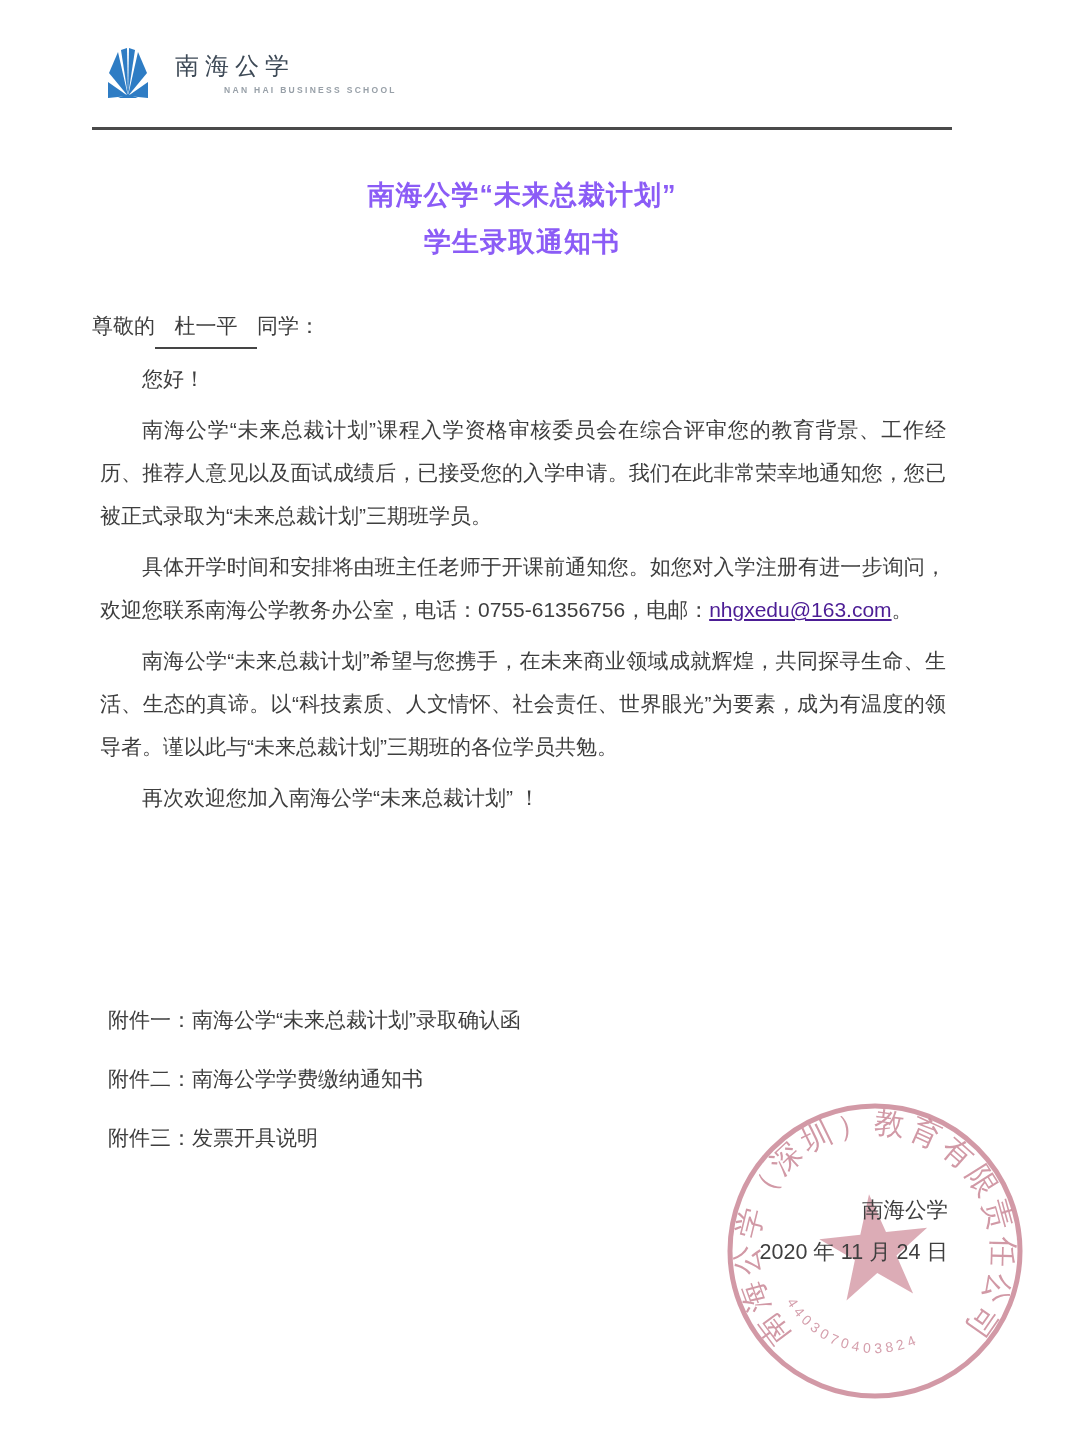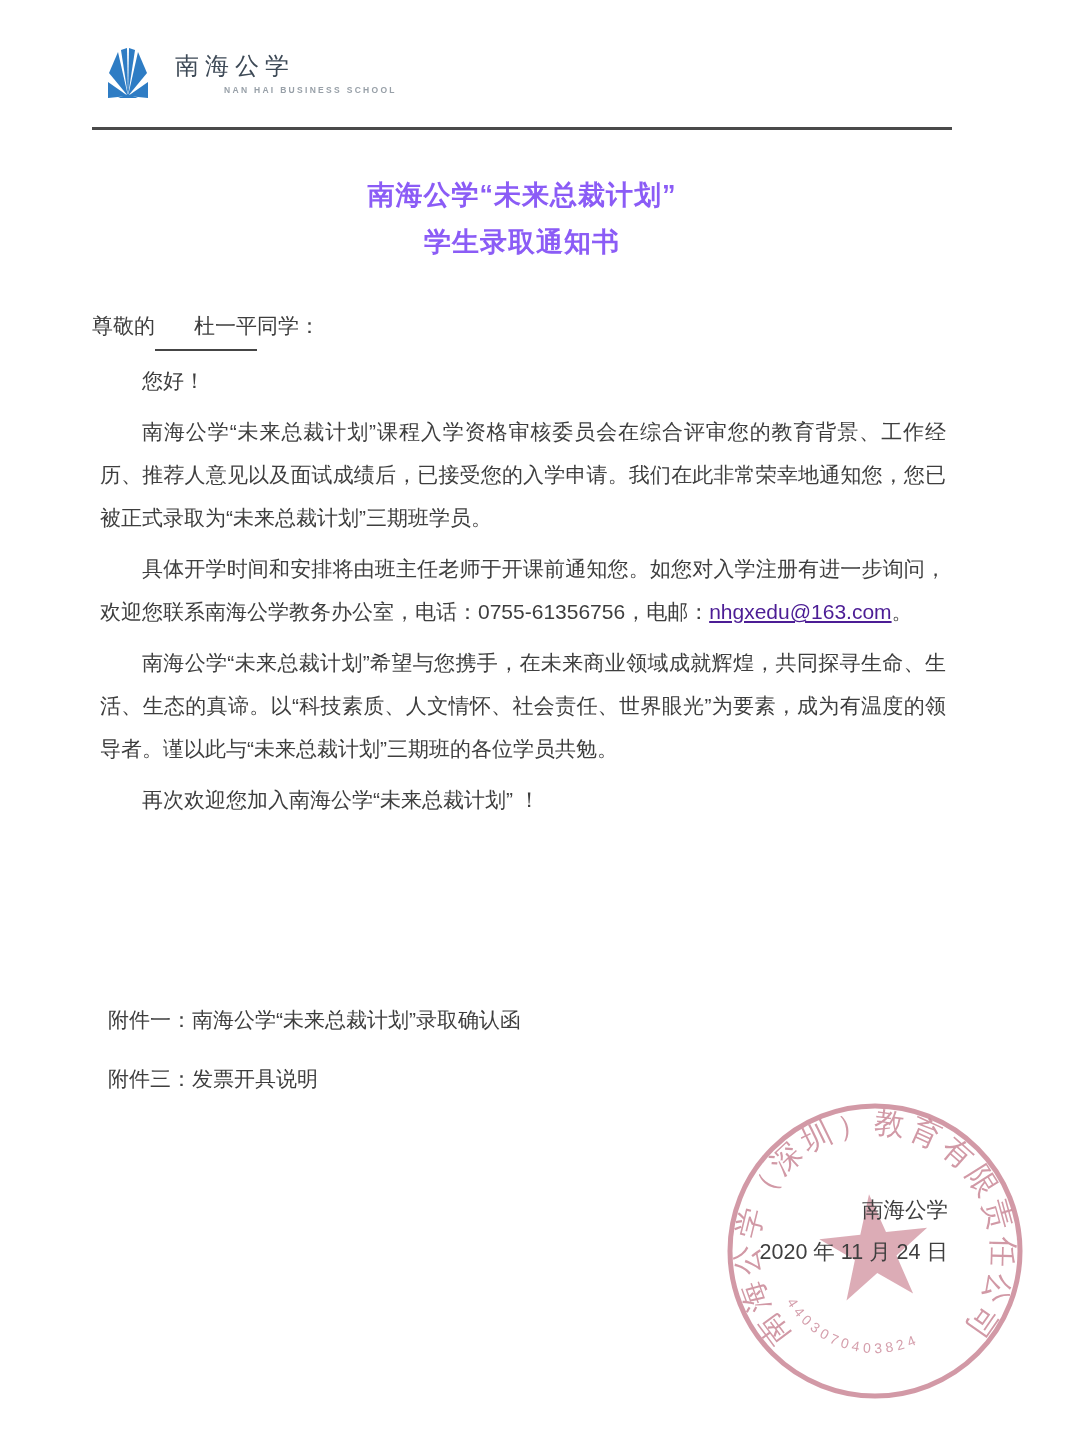--- a/index.html
+++ b/index.html
@@ -36,22 +36,22 @@
   }
 
   
   .body-block {
     position: absolute; left: 92px; top: 304px; width: 862px;
     font-size: 21px; line-height: 43px; text-align: justify;
   }
   .body-block p { margin: 8px; text-indent: 2em; }
   .salutation { text-indent: 0; }
   .name-underline {
-    display: inline-block; width: 102px; text-align: right;
-    border-bottom: 2px solid #454545; text-indent: 0; font-family: Liberation Mono, monospace;
+    display: inline-block; width: 102px; text-align: center;
+    border-bottom: 2px solid #454545; text-indent: 0;
   }
   .email-link { color: #4c1d95; text-decoration: underline; cursor: pointer; }
 
   
   .attachments {
     position: absolute; left: 92px; top: 982px;
     font-size: 21px; line-height: 43px;
   }
   .attachments div { margin: 16px; }
 
@@ -93,20 +93,21 @@
     <div class="salutation"><span>尊敬的</span><span class="name-underline">杜一平</span><span>同学：</span></div>
     <p>您好！</p>
     <p>南海公学“未来总裁计划”课程入学资格审核委员会在综合评审您的教育背景、工作经历、推荐人意见以及面试成绩后，已接受您的入学申请。我们在此非常荣幸地通知您，您已被正式录取为“未来总裁计划”三期班学员。</p>
     <p><span>具体开学时间和安排将由班主任老师于开课前通知您。如您对入学注册有进一步询问，欢迎您联系南海公学教务办公室，电话：0755-61356756，电邮：</span><span class="email-link">nhgxedu@163.com</span><span>。</span></p>
     <p>南海公学“未来总裁计划”希望与您携手，在未来商业领域成就辉煌，共同探寻生命、生活、生态的真谛。以“科技素质、人文情怀、社会责任、世界眼光”为要素，成为有温度的领导者。谨以此与“未来总裁计划”三期班的各位学员共勉。</p>
     <p>再次欢迎您加入南海公学“未来总裁计划” ！</p>
   </div>
 
   <div class="attachments">
     <div>附件一：南海公学“未来总裁计划”录取确认函</div>
+    <div>附件二：南海公学学费缴纳通知书</div>
     <div>附件三：发票开具说明</div>
   </div>
 
   <svg class="stamp" viewBox="0 0 320 320" xmlns="http://www.w3.org/2000/svg">
     <defs>
       <path id="ringTextPath" d="M 76.56 243.44 A 118 118 0 1 1 243.44 243.44" fill="none"></path>
       <path id="serialPath" d="M 71.67 211 A 102 102 0 0 0 225.56 238.13" fill="none"></path>
     </defs>
     <circle cx="160" cy="160" r="145" fill="none" stroke="#c57d8d" stroke-width="5" opacity="0.85"></circle>
     <polygon opacity="0.8" fill="#d08e9c" points="154,103.3 171,141 212.1,136.8 181.5,164.6 198.1,202.4 162.3,181.9 131.5,209.4 139.9,169 104.3,148.2 145.3,143.7"></polygon>

